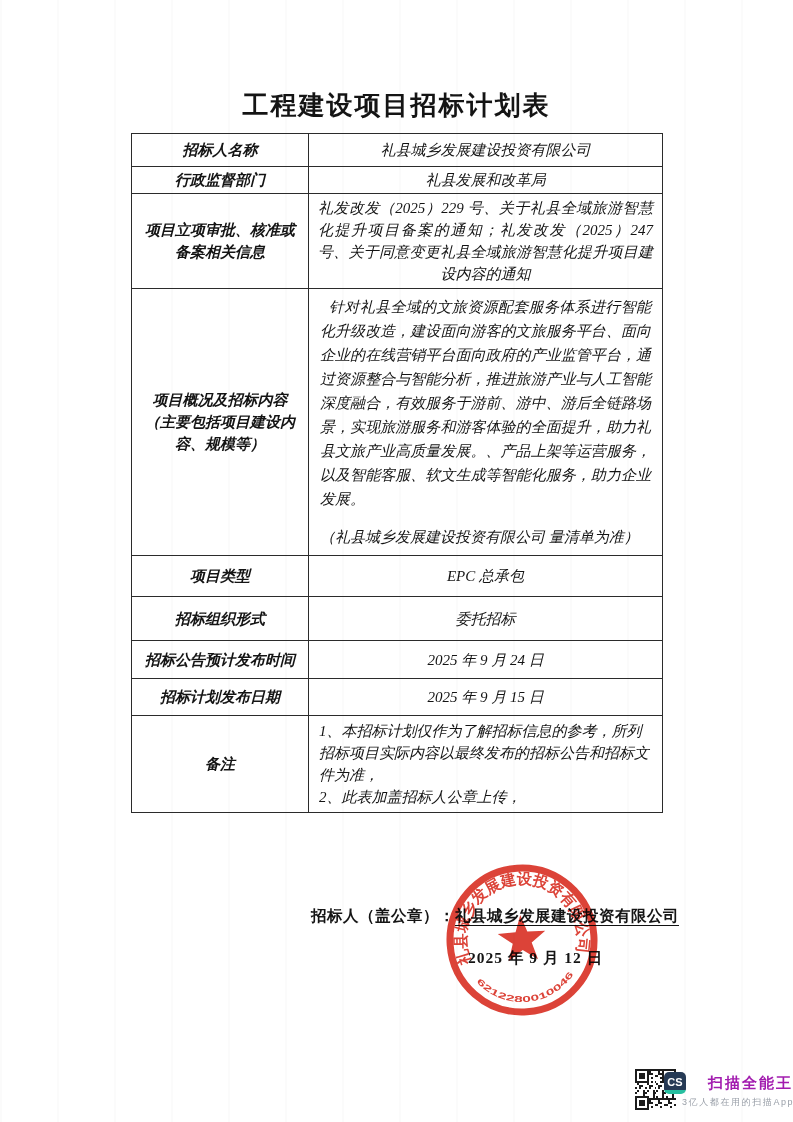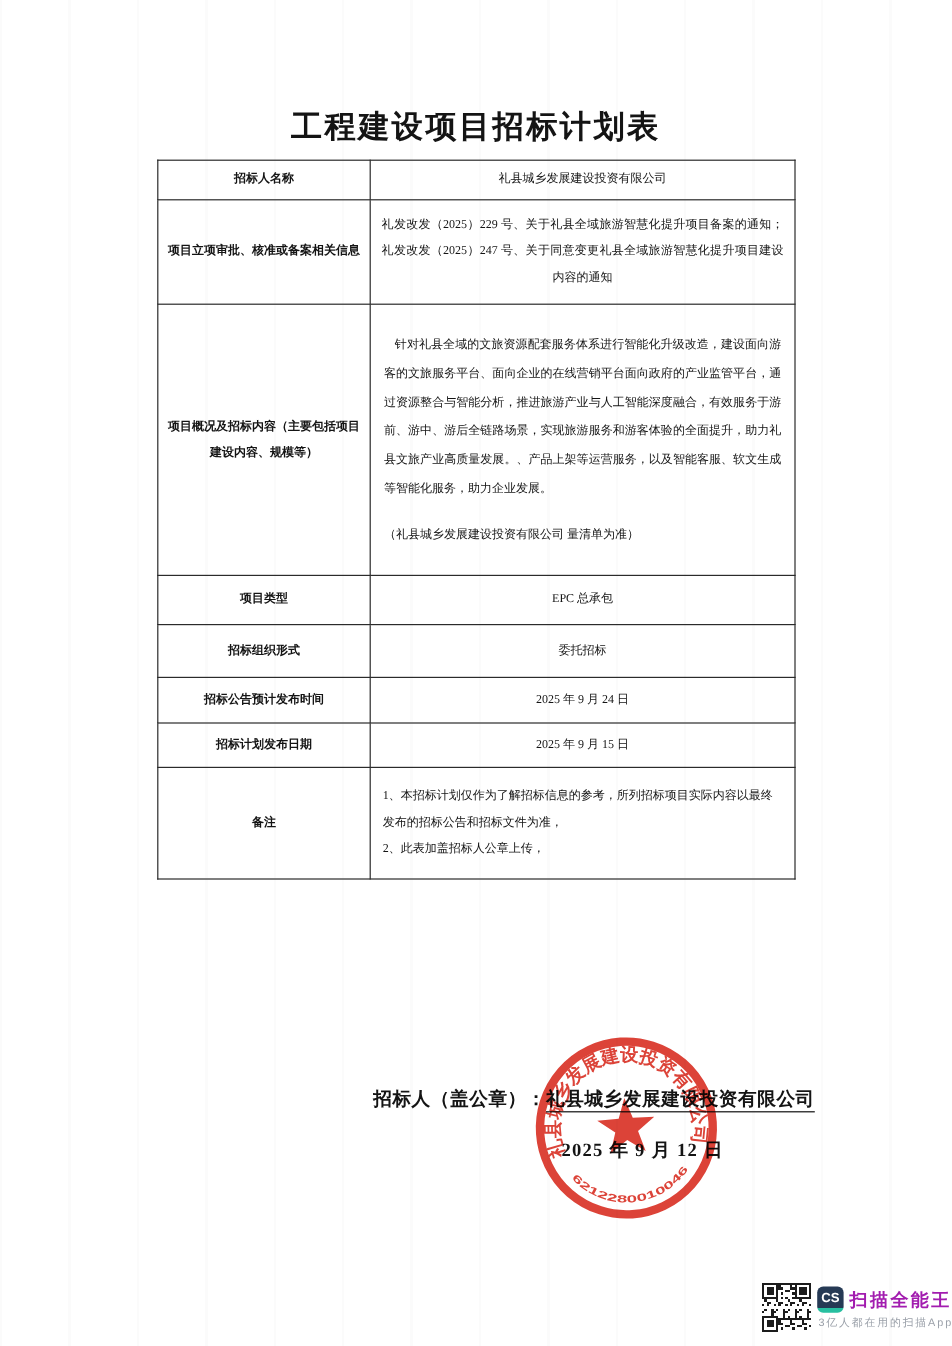--- a/index.html
+++ b/index.html
@@ -20,23 +20,24 @@
   .doc-title{
     position:absolute;top:88px;left:0;width:100%;
     text-align:center;font-size:26px;font-weight:700;letter-spacing:2px;
   }
   .tbl-wrap{position:absolute;left:131px;top:133px;}
   table.tender{
     border-collapse:collapse;table-layout:fixed;width:532px;
   }
   table.tender td{
     border:1.6px solid #2b2b2b;
-    font-size:10px;line-height:22px;
+    font-size:15px;line-height:22px;
     vertical-align:middle;
     overflow:hidden;
+    font-style:italic;
   }
   td.lbl{width:177px;text-align:center;font-weight:600;padding:2px 8px;}
   td.val{text-align:center;font-weight:500;padding:2px 10px;}
   td.val-justify{
     text-align:justify;text-align-last:center;
     padding:3px 9px;line-height:21px;font-weight:500;
   }
   td.val-overview{padding:6px 11px;font-weight:500;}
   td.val-overview .p1{
     margin:0;text-align:justify;text-indent:9px;line-height:24px;
@@ -56,21 +57,21 @@
     font-size:15.5px;font-weight:600;letter-spacing:1px;white-space:nowrap;
   }
   .seal{
     position:absolute;left:437px;top:855px;width:170px;height:170px;
     mix-blend-mode:multiply;opacity:0.92;transform:rotate(-4deg);
     pointer-events:none;
   }
   
   .qr{position:absolute;left:635px;top:1069px;width:41px;height:41px;}
   .cs-logo{
-    position:absolute;left:681px;top:1072px;width:22px;height:22px;
+    position:absolute;left:664px;top:1072px;width:22px;height:22px;
     border-radius:5px;
     background:linear-gradient(to top,#27bfa0 20%,#263a55 20%);
     color:#ffffff;font-family:"Liberation Sans",sans-serif;
     font-size:11px;font-weight:700;
     display:flex;align-items:center;justify-content:center;
     padding-bottom:2px;box-sizing:border-box;
   }
   .cs-name{
     position:absolute;left:708px;top:1074px;
     font-family:"Liberation Sans",sans-serif;
@@ -92,20 +93,24 @@
   <div class="tbl-wrap">
     <table class="tender">
       <colgroup>
           <col style="width:177px">
           <col>
         </colgroup>
       <tbody>
           <tr style="height:33px">
         <td class="lbl">招标人名称</td>
         <td class="val">礼县城乡发展建设投资有限公司</td>
+      </tr>
+      <tr style="height:25px">
+        <td class="lbl">行政监督部门</td>
+        <td class="val">礼县发展和改革局</td>
       </tr>
       <tr style="height:87px">
         <td class="lbl">项目立项审批、核准或备案相关信息</td>
         <td class="val-justify">礼发改发（2025）229 号、关于礼县全域旅游智慧化提升项目备案的通知；礼发改发（2025）247 号、关于同意变更礼县全域旅游智慧化提升项目建设内容的通知</td>
       </tr>
       <tr style="height:226px">
         <td class="lbl">项目概况及招标内容（主要包括项目建设内容、规模等）</td>
         <td class="val-overview">
           <p class="p1">针对礼县全域的文旅资源配套服务体系进行智能化升级改造，建设面向游客的文旅服务平台、面向企业的在线营销平台面向政府的产业监管平台，通过资源整合与智能分析，推进旅游产业与人工智能深度融合，有效服务于游前、游中、游后全链路场景，实现旅游服务和游客体验的全面提升，助力礼县文旅产业高质量发展。、产品上架等运营服务，以及智能客服、软文生成等智能化服务，助力企业发展。</p>
           <p class="p2">（礼县城乡发展建设投资有限公司 量清单为准）</p>

